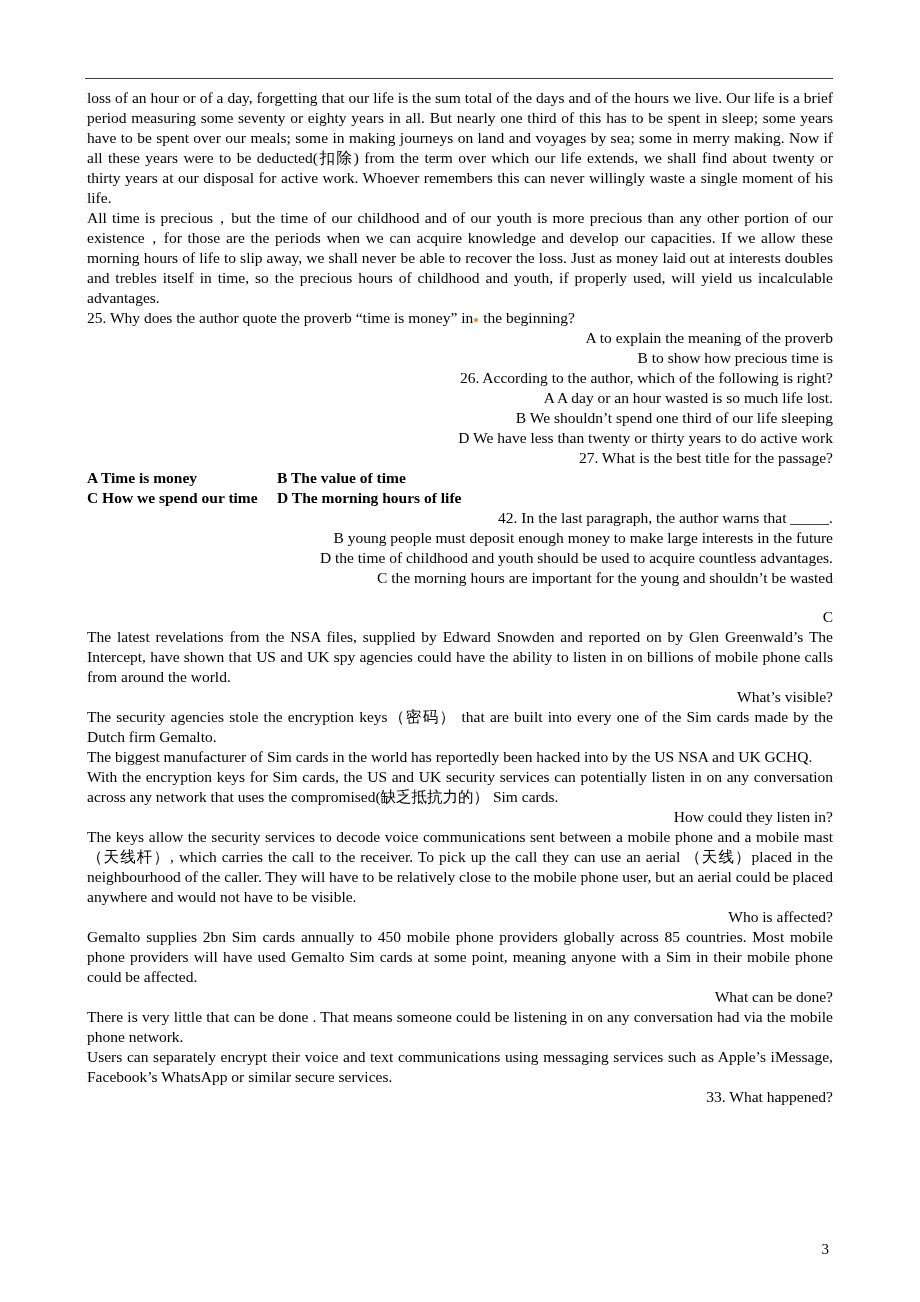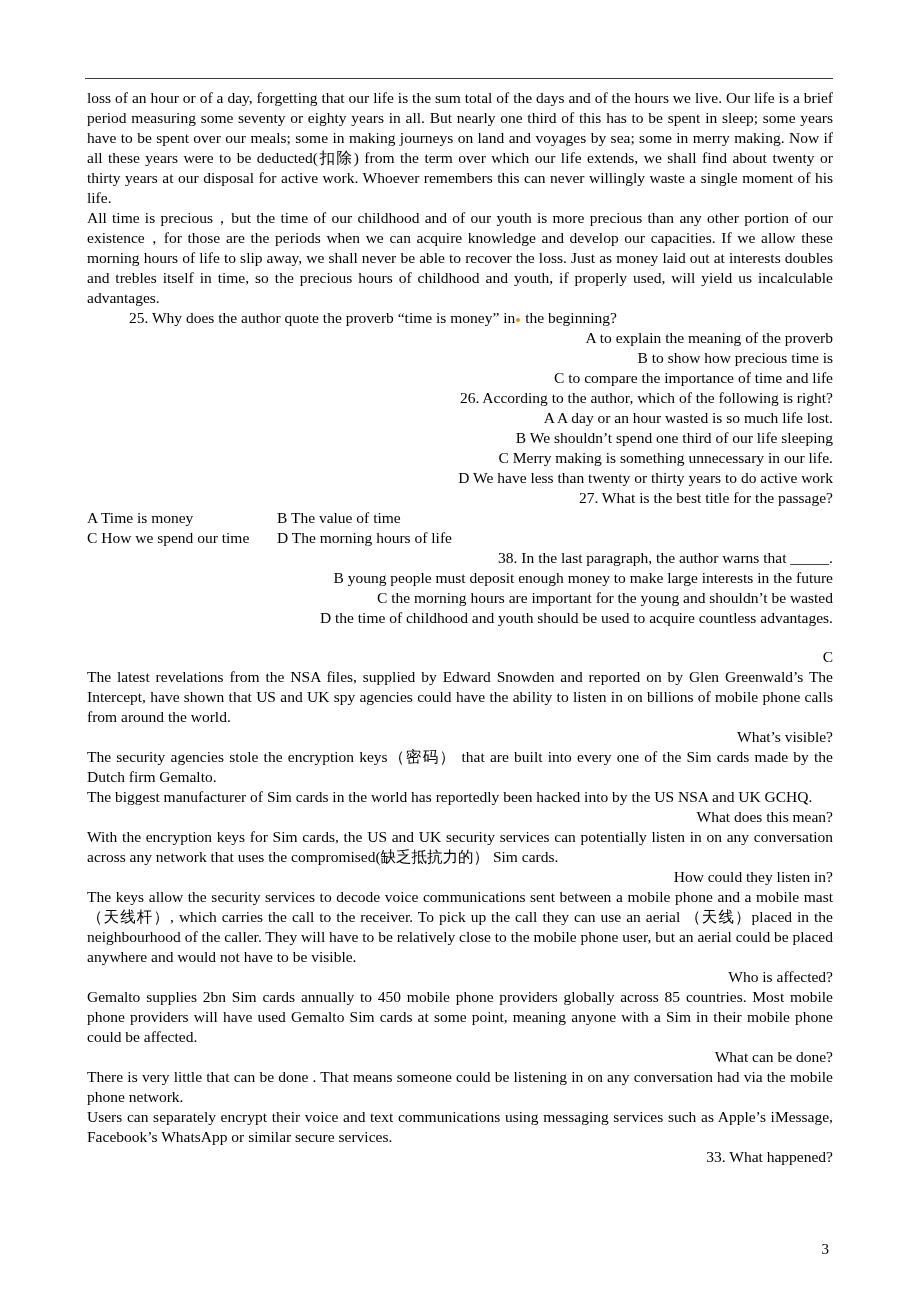--- a/index.html
+++ b/index.html
@@ -24,22 +24,22 @@
   }
   #doc-content {
     position: absolute;
     left: 87px;
     top: 88px;
     width: 746px;
   }
   .blk { margin: 0; padding: 0; }
   .para { text-align: justify; text-justify: inter-word; }
   .line { text-align: right; }
-  .line_dot { text-align: left; margin-left: 42px; }
-  .cols { display: flex; }
+  .line_dot { text-align: left; }
+  .cols { display: flex; font-weight: bold; }
   .cols .col-left { width: 190px; flex: none; }
   .cols .col-right { flex: 1; }
   .spacer { height: 19.3px; }
   .mark-dot {
     display: inline-block;
     width: 4px;
     height: 4px;
     border-radius: 50%;
     margin: 0 1px 1px 1px;
     vertical-align: baseline;
@@ -57,46 +57,43 @@
 <body>
 
 <div class="page">
   <div class="header-rule"></div>
   <div id="doc-content">
       <div class="blk para">loss of an hour or of a day, forgetting that our life is the sum total of the days and of the hours we live. Our life is a brief period measuring some seventy or eighty years in all. But nearly one third of this has to be spent in sleep; some years have to be spent over our meals; some in making journeys on land and voyages by sea; some in merry making. Now if all these years were to be deducted(扣除) from the term over which our life extends, we shall find about twenty or thirty years at our disposal for active work. Whoever remembers this can never willingly waste a single moment of his life.</div>
       <div class="blk para">All time is precious，but the time of our childhood and of our youth is more precious than any other portion of our existence，for those are the periods when we can acquire knowledge and develop our capacities. If we allow these morning hours of life to slip away, we shall never be able to recover the loss. Just as money laid out at interests doubles and trebles itself in time, so the precious hours of childhood and youth, if properly used, will yield us incalculable advantages.</div>
       <div class="blk line_dot"><span>25. Why does the author quote the proverb “time is money” in</span><span class="mark-dot" style="background: rgb(232, 136, 28);"></span><span> the beginning?</span></div>
       <div class="blk line">A to explain the meaning of the proverb</div>
       <div class="blk line">B to show how precious time is</div>
-      <div class="blk line">C to compare the importance of time and life</div>
       <div class="blk line">26. According to the author, which of the following is right?</div>
       <div class="blk line">A A day or an hour wasted is so much life lost.</div>
       <div class="blk line">B We shouldn’t spend one third of our life sleeping</div>
-      <div class="blk line">C Merry making is something unnecessary in our life.</div>
       <div class="blk line">D We have less than twenty or thirty years to do active work</div>
       <div class="blk line">27. What is the best title for the passage?</div>
       <div class="blk cols">
         <span class="col-left">A Time is money</span>
         <span class="col-right">B The value of time</span>
       </div>
       <div class="blk cols">
         <span class="col-left">C How we spend our time</span>
         <span class="col-right">D The morning hours of life</span>
       </div>
-      <div class="blk line">38. In the last paragraph, the author warns that _____.</div>
+      <div class="blk line">42. In the last paragraph, the author warns that _____.</div>
       <div class="blk line">B young people must deposit enough money to make large interests in the future</div>
+      <div class="blk line">D the time of childhood and youth should be used to acquire countless advantages.</div>
       <div class="blk line">C the morning hours are important for the young and shouldn’t be wasted</div>
-      <div class="blk line">D the time of childhood and youth should be used to acquire countless advantages.</div>
       <div class="blk spacer"></div>
       <div class="blk line">C</div>
       <div class="blk para">The latest revelations from the NSA files, supplied by Edward Snowden and reported on by Glen Greenwald’s The Intercept, have shown that US and UK spy agencies could have the ability to listen in on billions of mobile phone calls from around the world.</div>
       <div class="blk line">What’s visible?</div>
       <div class="blk para">The security agencies stole the encryption keys（密码）  that are built into every one of the Sim cards made by the Dutch firm Gemalto.</div>
       <div class="blk para">The biggest manufacturer of Sim cards in the world has reportedly been hacked into by the US NSA and UK GCHQ.</div>
-      <div class="blk line">What does this mean?</div>
       <div class="blk para">With the encryption keys for Sim cards, the US and UK security services can potentially listen in on any conversation across any network that uses the compromised(缺乏抵抗力的） Sim cards.</div>
       <div class="blk line">How could they listen in?</div>
       <div class="blk para">The keys allow the security services to decode voice communications sent between a mobile phone and a mobile mast（天线杆）, which carries the call to the receiver. To pick up the call they can use an aerial （天线）placed in the neighbourhood of the caller. They will have to be relatively close to the mobile phone user, but an aerial could be placed anywhere and would not have to be visible.</div>
       <div class="blk line">Who is affected?</div>
       <div class="blk para">Gemalto supplies 2bn Sim cards annually to 450 mobile phone providers globally across 85 countries. Most mobile phone providers will have used Gemalto Sim cards at some point, meaning anyone with a Sim in their mobile phone could be affected.</div>
       <div class="blk line">What can be done?</div>
       <div class="blk para">There is very little that can be done . That means someone could be listening in on any conversation had via the mobile phone network.</div>
       <div class="blk para">Users can separately encrypt their voice and text communications using messaging services such as Apple’s iMessage, Facebook’s WhatsApp or similar secure services.</div>
       <div class="blk line">33. What happened?</div>
     </div>

